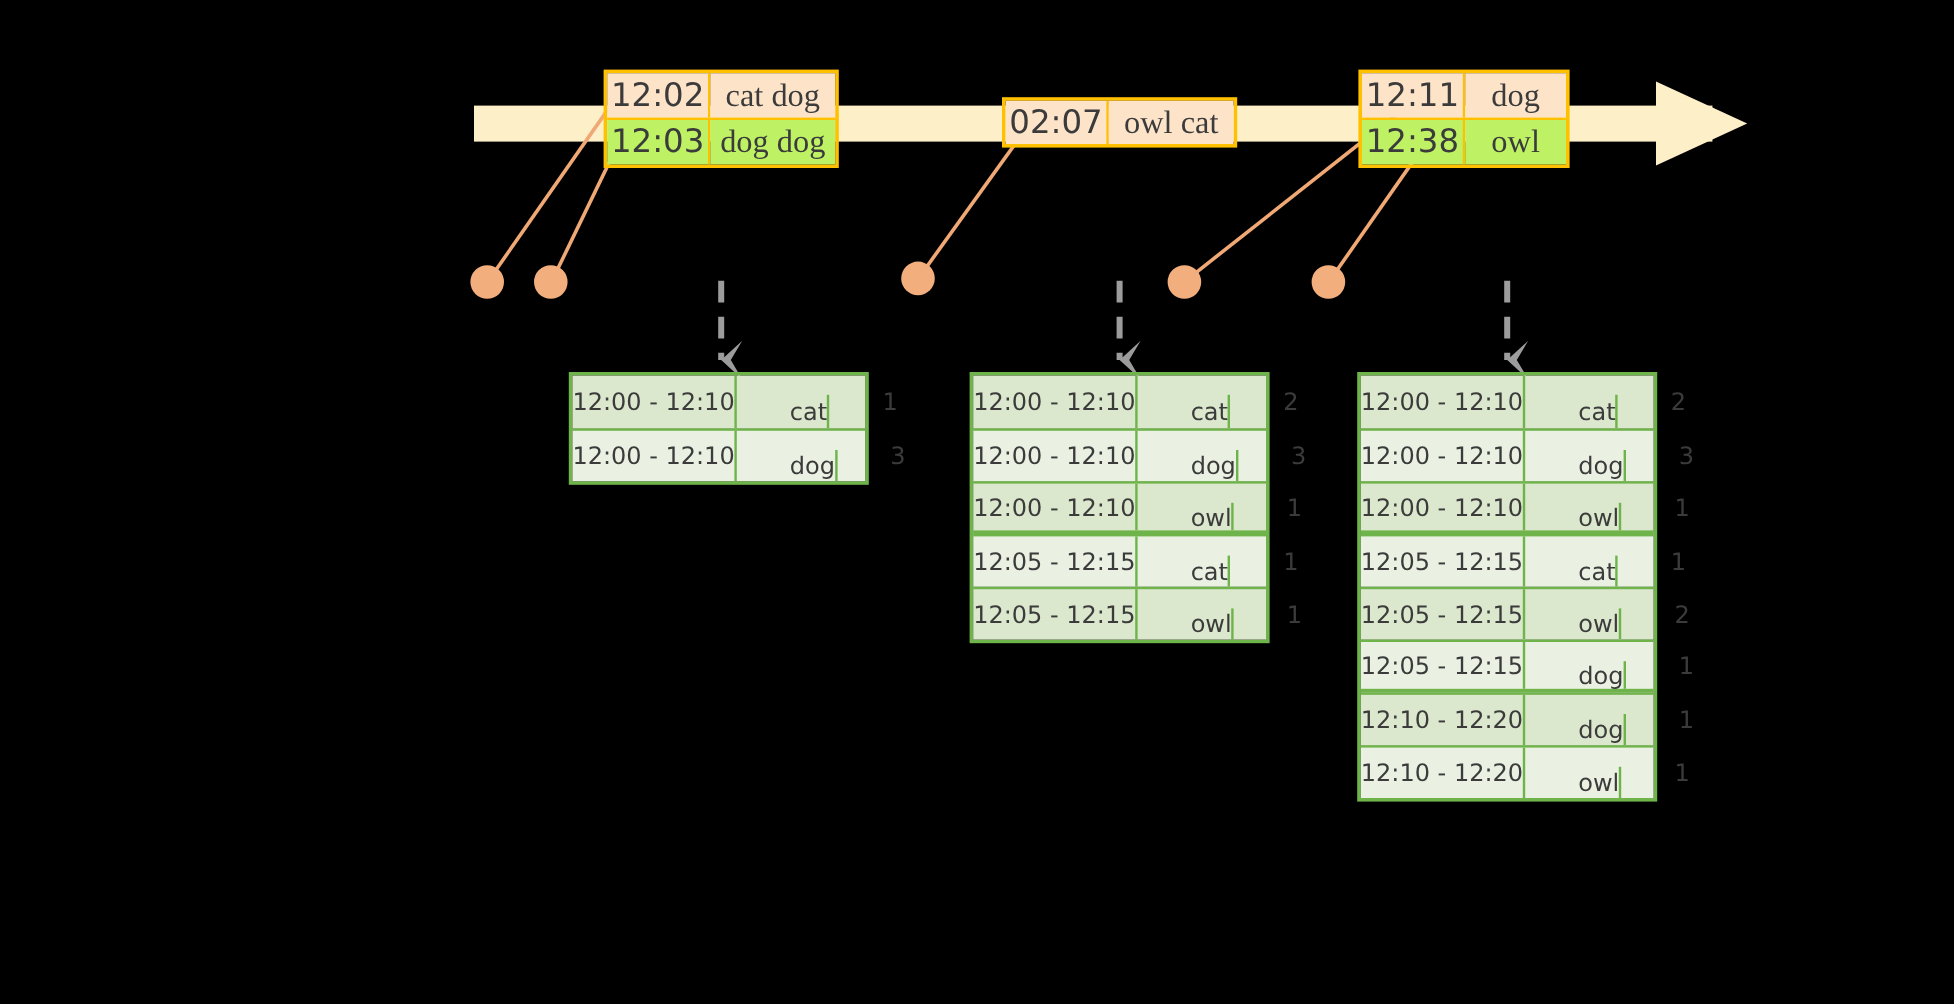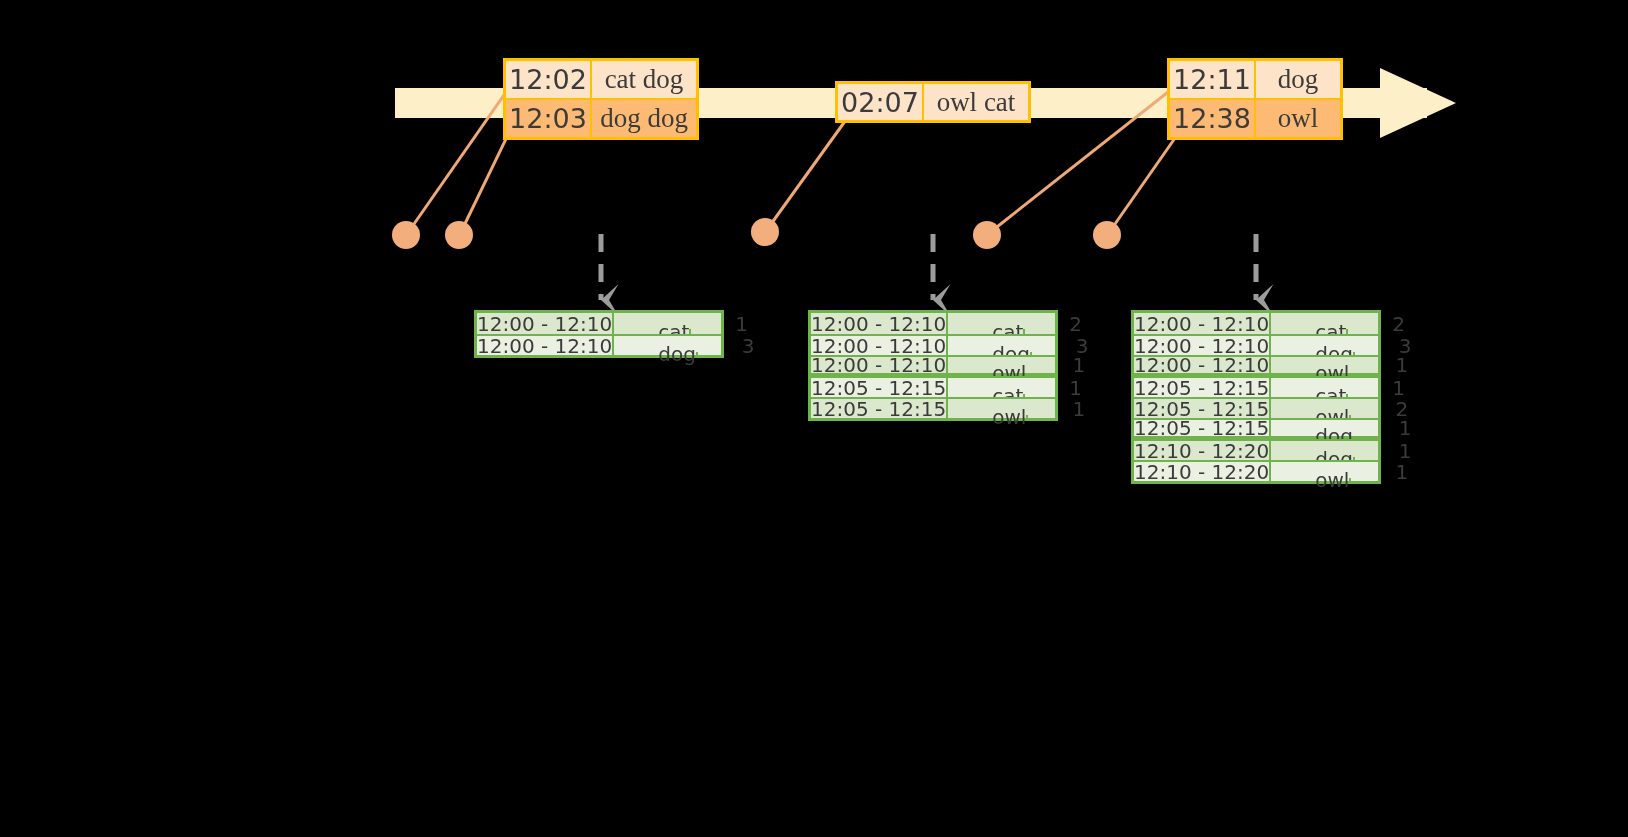--- a/index.html
+++ b/index.html
@@ -50,33 +50,33 @@
   }
   .evt-cell.time {
     width: 86px;
     border-right: 2px solid #FFC000;
   }
   .evt-cell.payload {
     flex: 1;
     font-family: Liberation Serif, serif;
   }
   .shade-0 { background: #FDE3C8; }
-  .shade-1 { background: #fdba74; }
+  .shade-1 { background: #bef264; }
 
   
   .res-table {
     position: absolute;
     border: 3px solid #6EB44A;
     box-sizing: border-box;
     display: flex;
     flex-direction: column;
   }
   .res-row {
     display: flex;
-    height: 21px;
+    height: 44px;
     box-sizing: border-box;
     gap: 44px;
   }
   .res-row + .res-row {
     border-top: 2px solid #6EB44A;
   }
   .res-row.group-end {
     border-bottom: 3px solid #6EB44A;
   }
   .res-cell {
@@ -153,21 +153,21 @@
     </div>
   </div>
 
   <div class="evt-box" style="left:835px; top:81px; width:196px; height:42px;">
     <div class="evt-row">
       <div class="evt-cell time shade-0">02:07</div>
       <div class="evt-cell payload shade-0">owl cat</div>
     </div>
   </div>
 
-  <div class="evt-box" style="left:1167px; top:58px; width:176px; height:82px;justify-content:space-between;">
+  <div class="evt-box" style="left:1132px; top:58px; width:176px; height:82px;justify-content:space-between;">
     <div class="evt-row">
       <div class="evt-cell time shade-0">12:11</div>
       <div class="evt-cell payload shade-0">dog</div>
     </div>
     <div class="evt-row">
       <div class="evt-cell time shade-1">12:38</div>
       <div class="evt-cell payload shade-1">owl</div>
     </div>
   </div>
 

